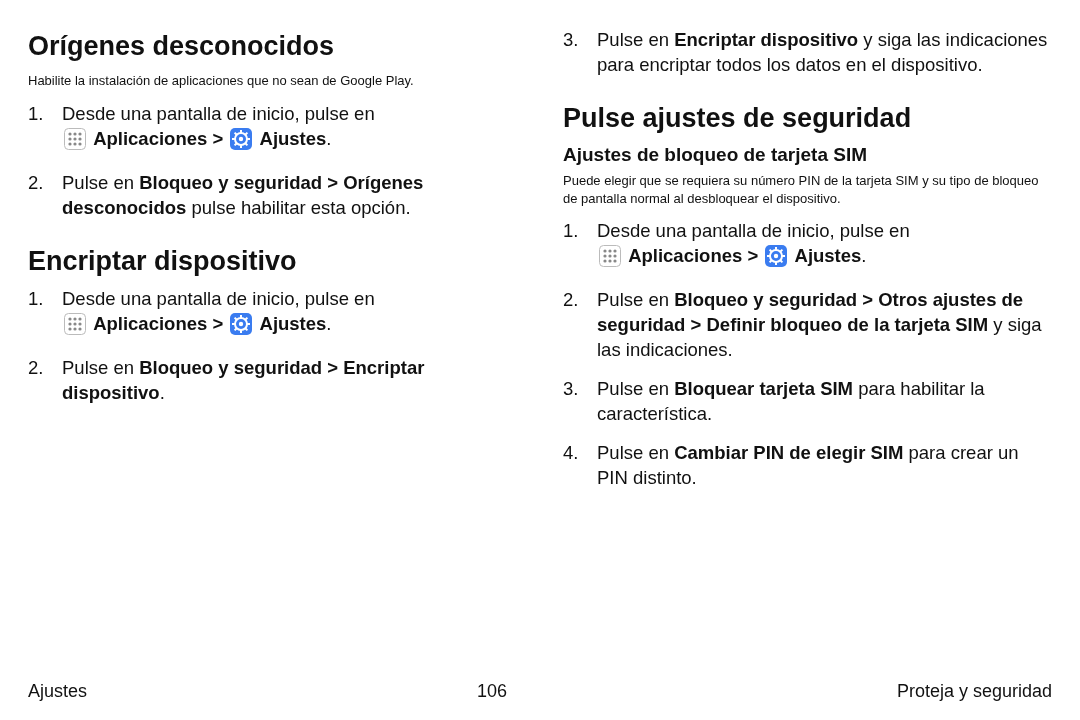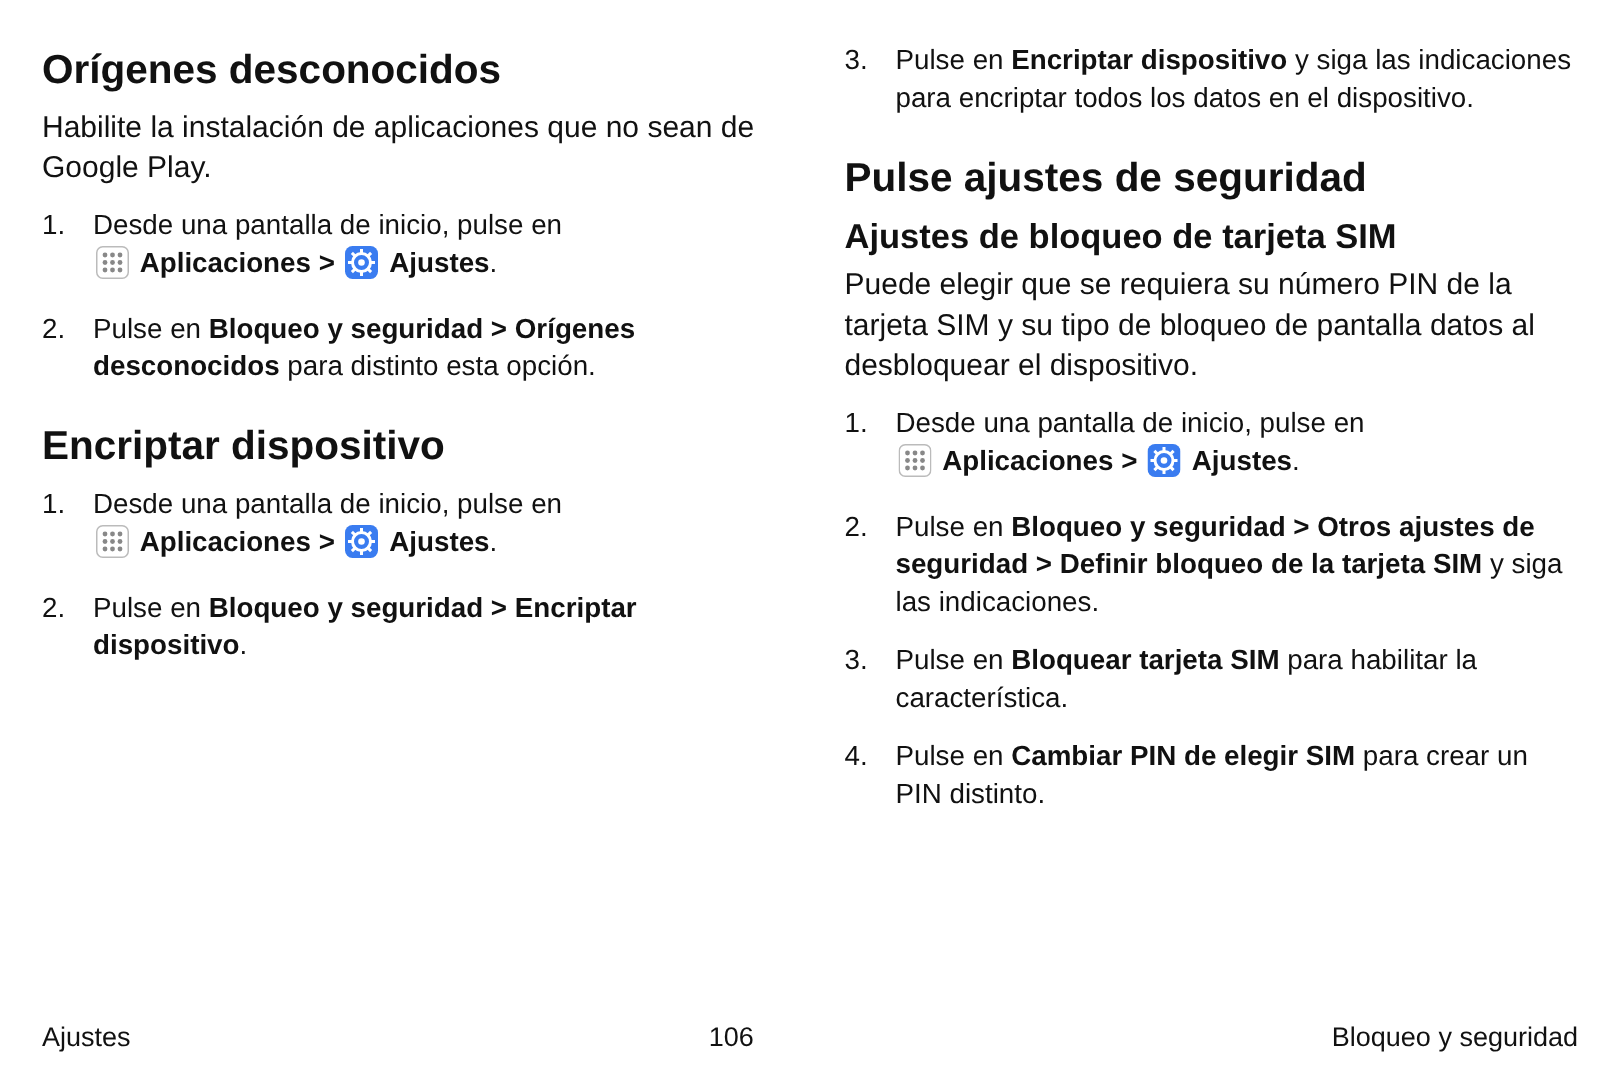--- a/index.html
+++ b/index.html
@@ -21,27 +21,27 @@
   }
   h2.section {
     font-size: 27px;
     font-weight: 700;
     margin-top: 2px;
     margin-bottom: 10px;
     line-height: 1.2;
   }
   h2.section.mtmore { margin-top: 24px; }
   h3.sub {
-    font-size: 23px;
+    font-size: 19px;
     font-weight: 700;
     margin-top: 6px;
     margin-bottom: 6px;
   }
   p.para {
-    font-size: 20px;
+    font-size: 13px;
     line-height: 1.35;
     margin-bottom: 12px;
   }
   ol.num {
     list-style: none;
     margin-left: 0;
     margin-bottom: 8px;
   }
   ol.num > li {
     font-size: 18.5px;
@@ -118,21 +118,21 @@
                 <line x1="15.3" y1="15.3" x2="17.4" y2="17.4"></line>
               <line x1="17.4" y1="4.6" x2="15.3" y2="6.7"></line>
                 <line x1="6.7" y1="15.3" x2="4.6" y2="17.4"></line>
             </g>
           </svg>
         </span>
         <span class="b">Ajustes</span><span>.</span>
       </li>
       <li>
         <span class="num-label">2.</span>
-        <span>Pulse en </span><span class="b">Bloqueo y seguridad &gt; Orígenes desconocidos</span><span> para distinto esta opción.</span>
+        <span>Pulse en </span><span class="b">Bloqueo y seguridad &gt; Orígenes desconocidos</span><span> pulse habilitar esta opción.</span>
       </li>
     </ol>
 
 
     <h2 class="section mtmore">Encriptar dispositivo</h2>
 
 
     <ol class="num">
       <li>
         <span class="num-label">1.</span>
@@ -188,21 +188,21 @@
       <li>
         <span class="num-label">3.</span>
         <span>Pulse en </span><span class="b">Encriptar dispositivo</span><span> y siga las indicaciones para encriptar todos los datos en el dispositivo.</span>
       </li>
     </ol>
 
     <h2 class="section mtmore">Pulse ajustes de seguridad</h2>
 
     <h3 class="sub">Ajustes de bloqueo de tarjeta SIM</h3>
 
-    <p class="para">Puede elegir que se requiera su número PIN de la tarjeta SIM y su tipo de bloqueo de pantalla datos al desbloquear el dispositivo.</p>
+    <p class="para">Puede elegir que se requiera su número PIN de la tarjeta SIM y su tipo de bloqueo de pantalla normal al desbloquear el dispositivo.</p>
 
     <ol class="num">
       <li>
         <span class="num-label">1.</span>
         <span>Desde una pantalla de inicio, pulse en</span><br>
         <span class="icon">
           <svg width="22" height="22" viewBox="0 0 22 22">
             <rect x="0.5" y="0.5" width="21" height="21" rx="4" fill="#fff" stroke="#bbb"></rect>
             <g fill="#888">
               <circle cx="6" cy="6" r="1.6"></circle>
@@ -251,14 +251,14 @@
         <span>Pulse en </span><span class="b">Cambiar PIN de elegir SIM</span><span> para crear un PIN distinto.</span>
       </li>
     </ol>
 
   </div>
 </div>
 
 <div class="footer">
   <span>Ajustes</span>
   <span>106</span>
-  <span>Bloqueo y seguridad</span>
+  <span>Proteja y seguridad</span>
 </div>
 
 </body></html>

